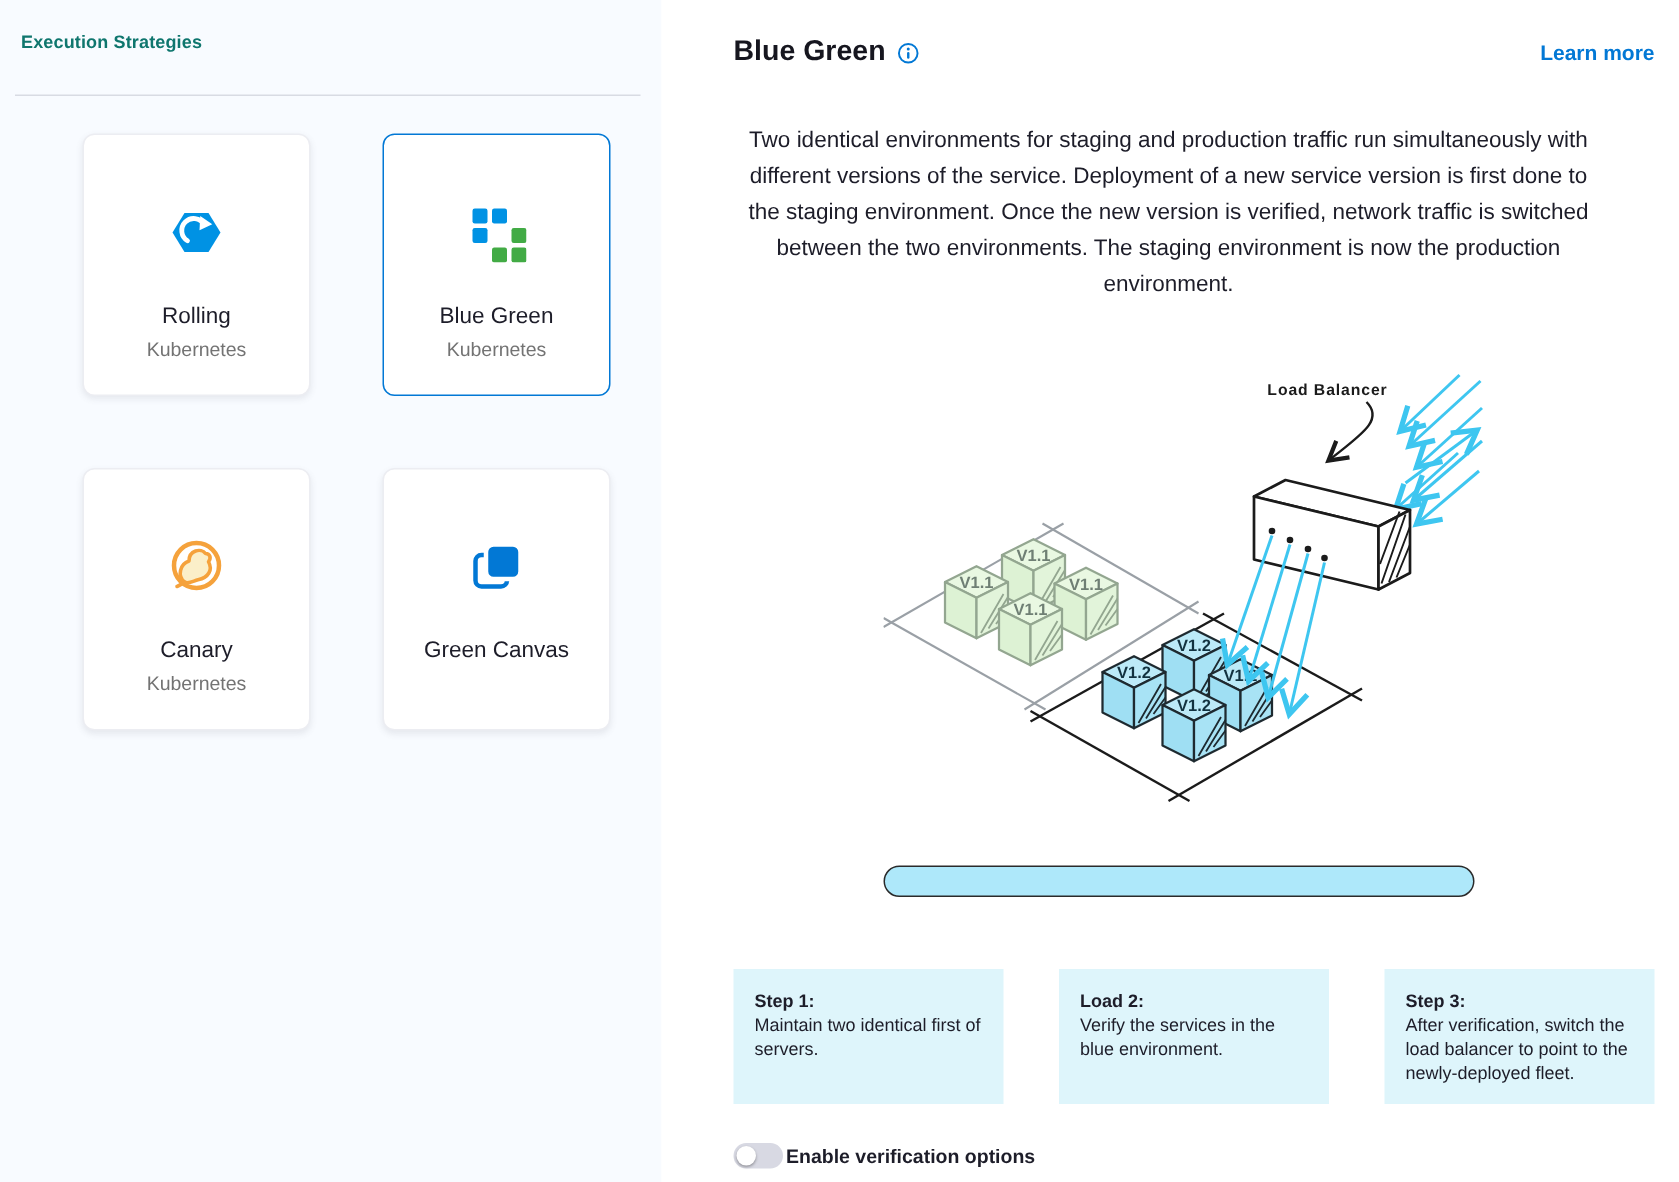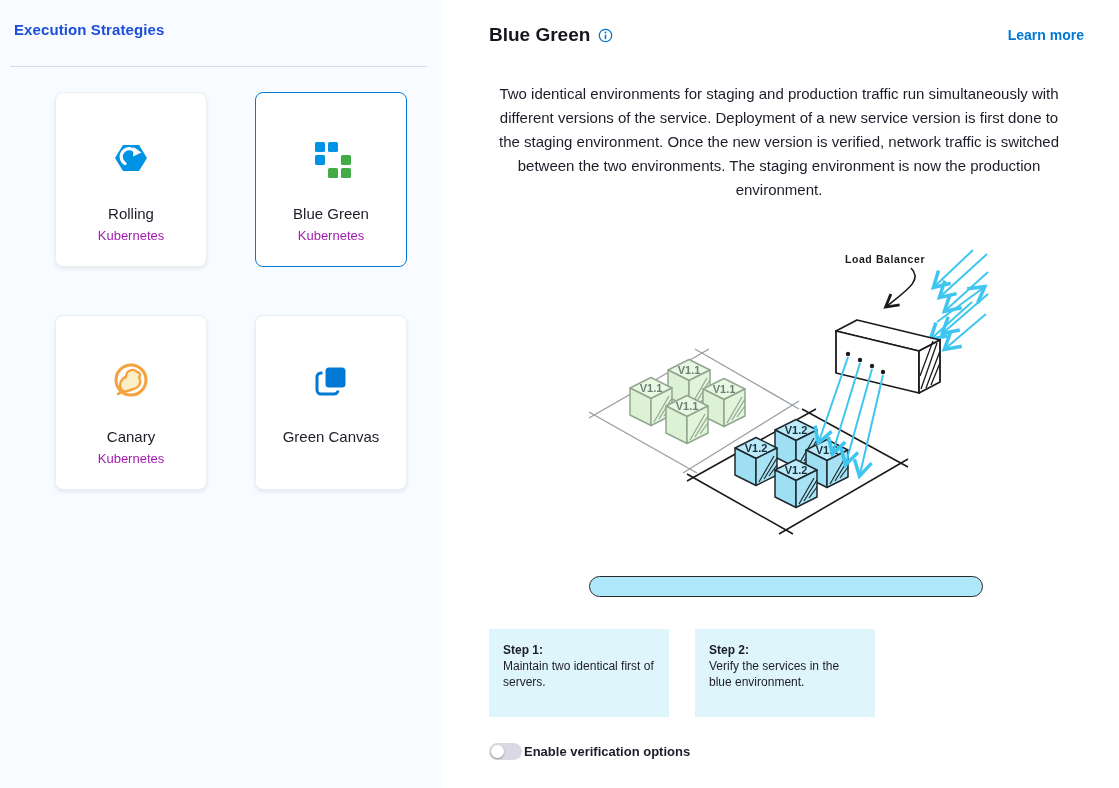--- a/index.html
+++ b/index.html
@@ -13,23 +13,23 @@
   }
 
   
   .sidebar {
     width: 441px;
     min-width: 441px;
     height: 788px;
     background: #f8fbff;
   }
   .sidebar-title {
-    font-size: 15px;
+    font-size: 12px;
     font-weight: 700;
-    color: #1d4ed8;
+    color: #0f766e;
     margin: 21px 14px 0 14px;
     letter-spacing: .1px;
   }
   .sidebar-divider {
     height: 1px;
     background: #d8dbe3;
     margin: 28px 14px 0 10px;
   }
   .card-grid {
     margin: 25px 0 0 55px;
@@ -57,21 +57,21 @@
   }
   .card-icon { margin-top: 44px; height: 42px; display: flex; align-items: center; }
   .card-label {
     margin-top: 26px;
     font-size: 15px;
     color: #1d1d29;
   }
   .card-sublabel {
     margin-top: 6px;
     font-size: 13px;
-    color: #a21caf;
+    color: #737373;
     min-height: 15px;
   }
 
   
   .detail {
     flex: 1;
     padding: 24px 35px 0 48px;
     background: #ffffff;
   }
   .detail-header { display: flex; align-items: center; }
@@ -101,23 +101,23 @@
   .illustration-wrap { margin: 46px 0 0 100px; width: 400px; text-align: right; }
   .traffic-pill {
     margin-top: 34px;
     width: 394px;
     height: 21px;
     border: 1.6px solid #2a2a2a;
     border-radius: 12px;
     background: #aee8fa;
   }
   .steps-row {
-    margin-top: 32px;
+    margin-top: 48px;
     display: flex;
-    gap: 26px;
+    gap: 37px;
   }
   .step-card {
     width: 180px;
     min-height: 88px;
     background: #def5fb;
     padding: 13px 14px;
     font-size: 12px;
     line-height: 16px;
     color: #1d1d29;
   }
@@ -319,22 +319,26 @@
 
     <div class="traffic-pill"></div>
   </div>
 
   <div class="steps-row">
     <div class="step-card">
       <div class="step-title">Step 1:</div>
       <div class="step-text">Maintain two identical first of servers.</div>
     </div>
     <div class="step-card">
-      <div class="step-title">Step 2:</div>
+      <div class="step-title">Load 2:</div>
       <div class="step-text">Verify the services in the blue environment.</div>
+    </div>
+    <div class="step-card">
+      <div class="step-title">Step 3:</div>
+      <div class="step-text">After verification, switch the load balancer to point to the newly-deployed fleet.</div>
     </div>
   </div>
 
   <div class="toggle-row">
     <div class="toggle">
       <div class="toggle-knob"></div>
     </div>
     <div class="toggle-label">Enable verification options</div>
   </div>
 

